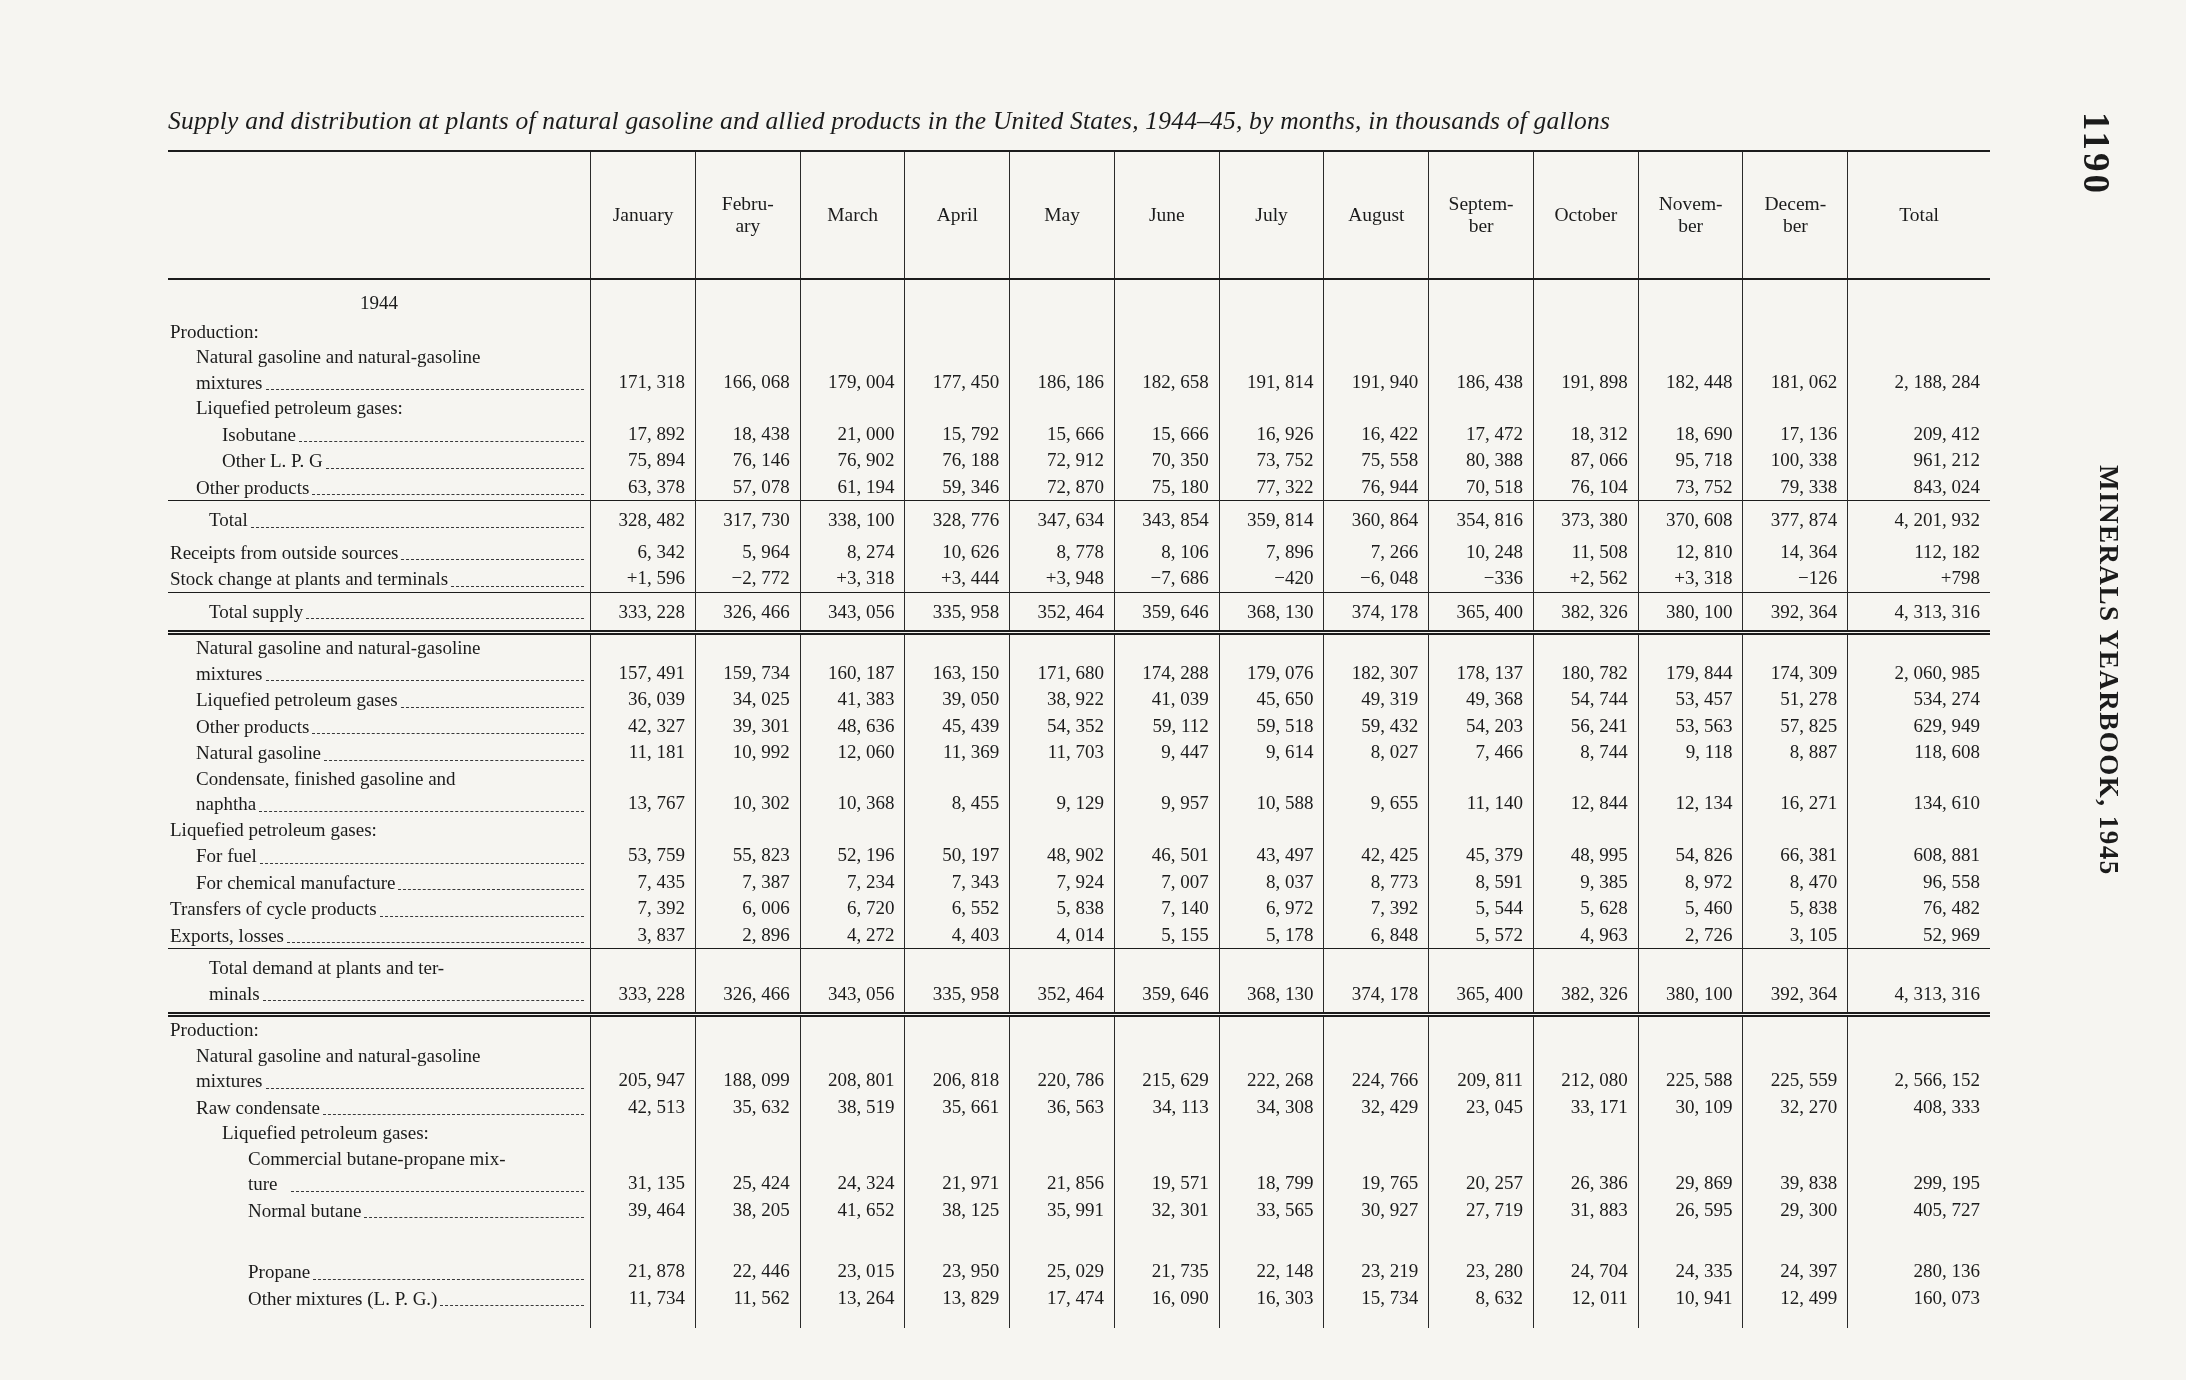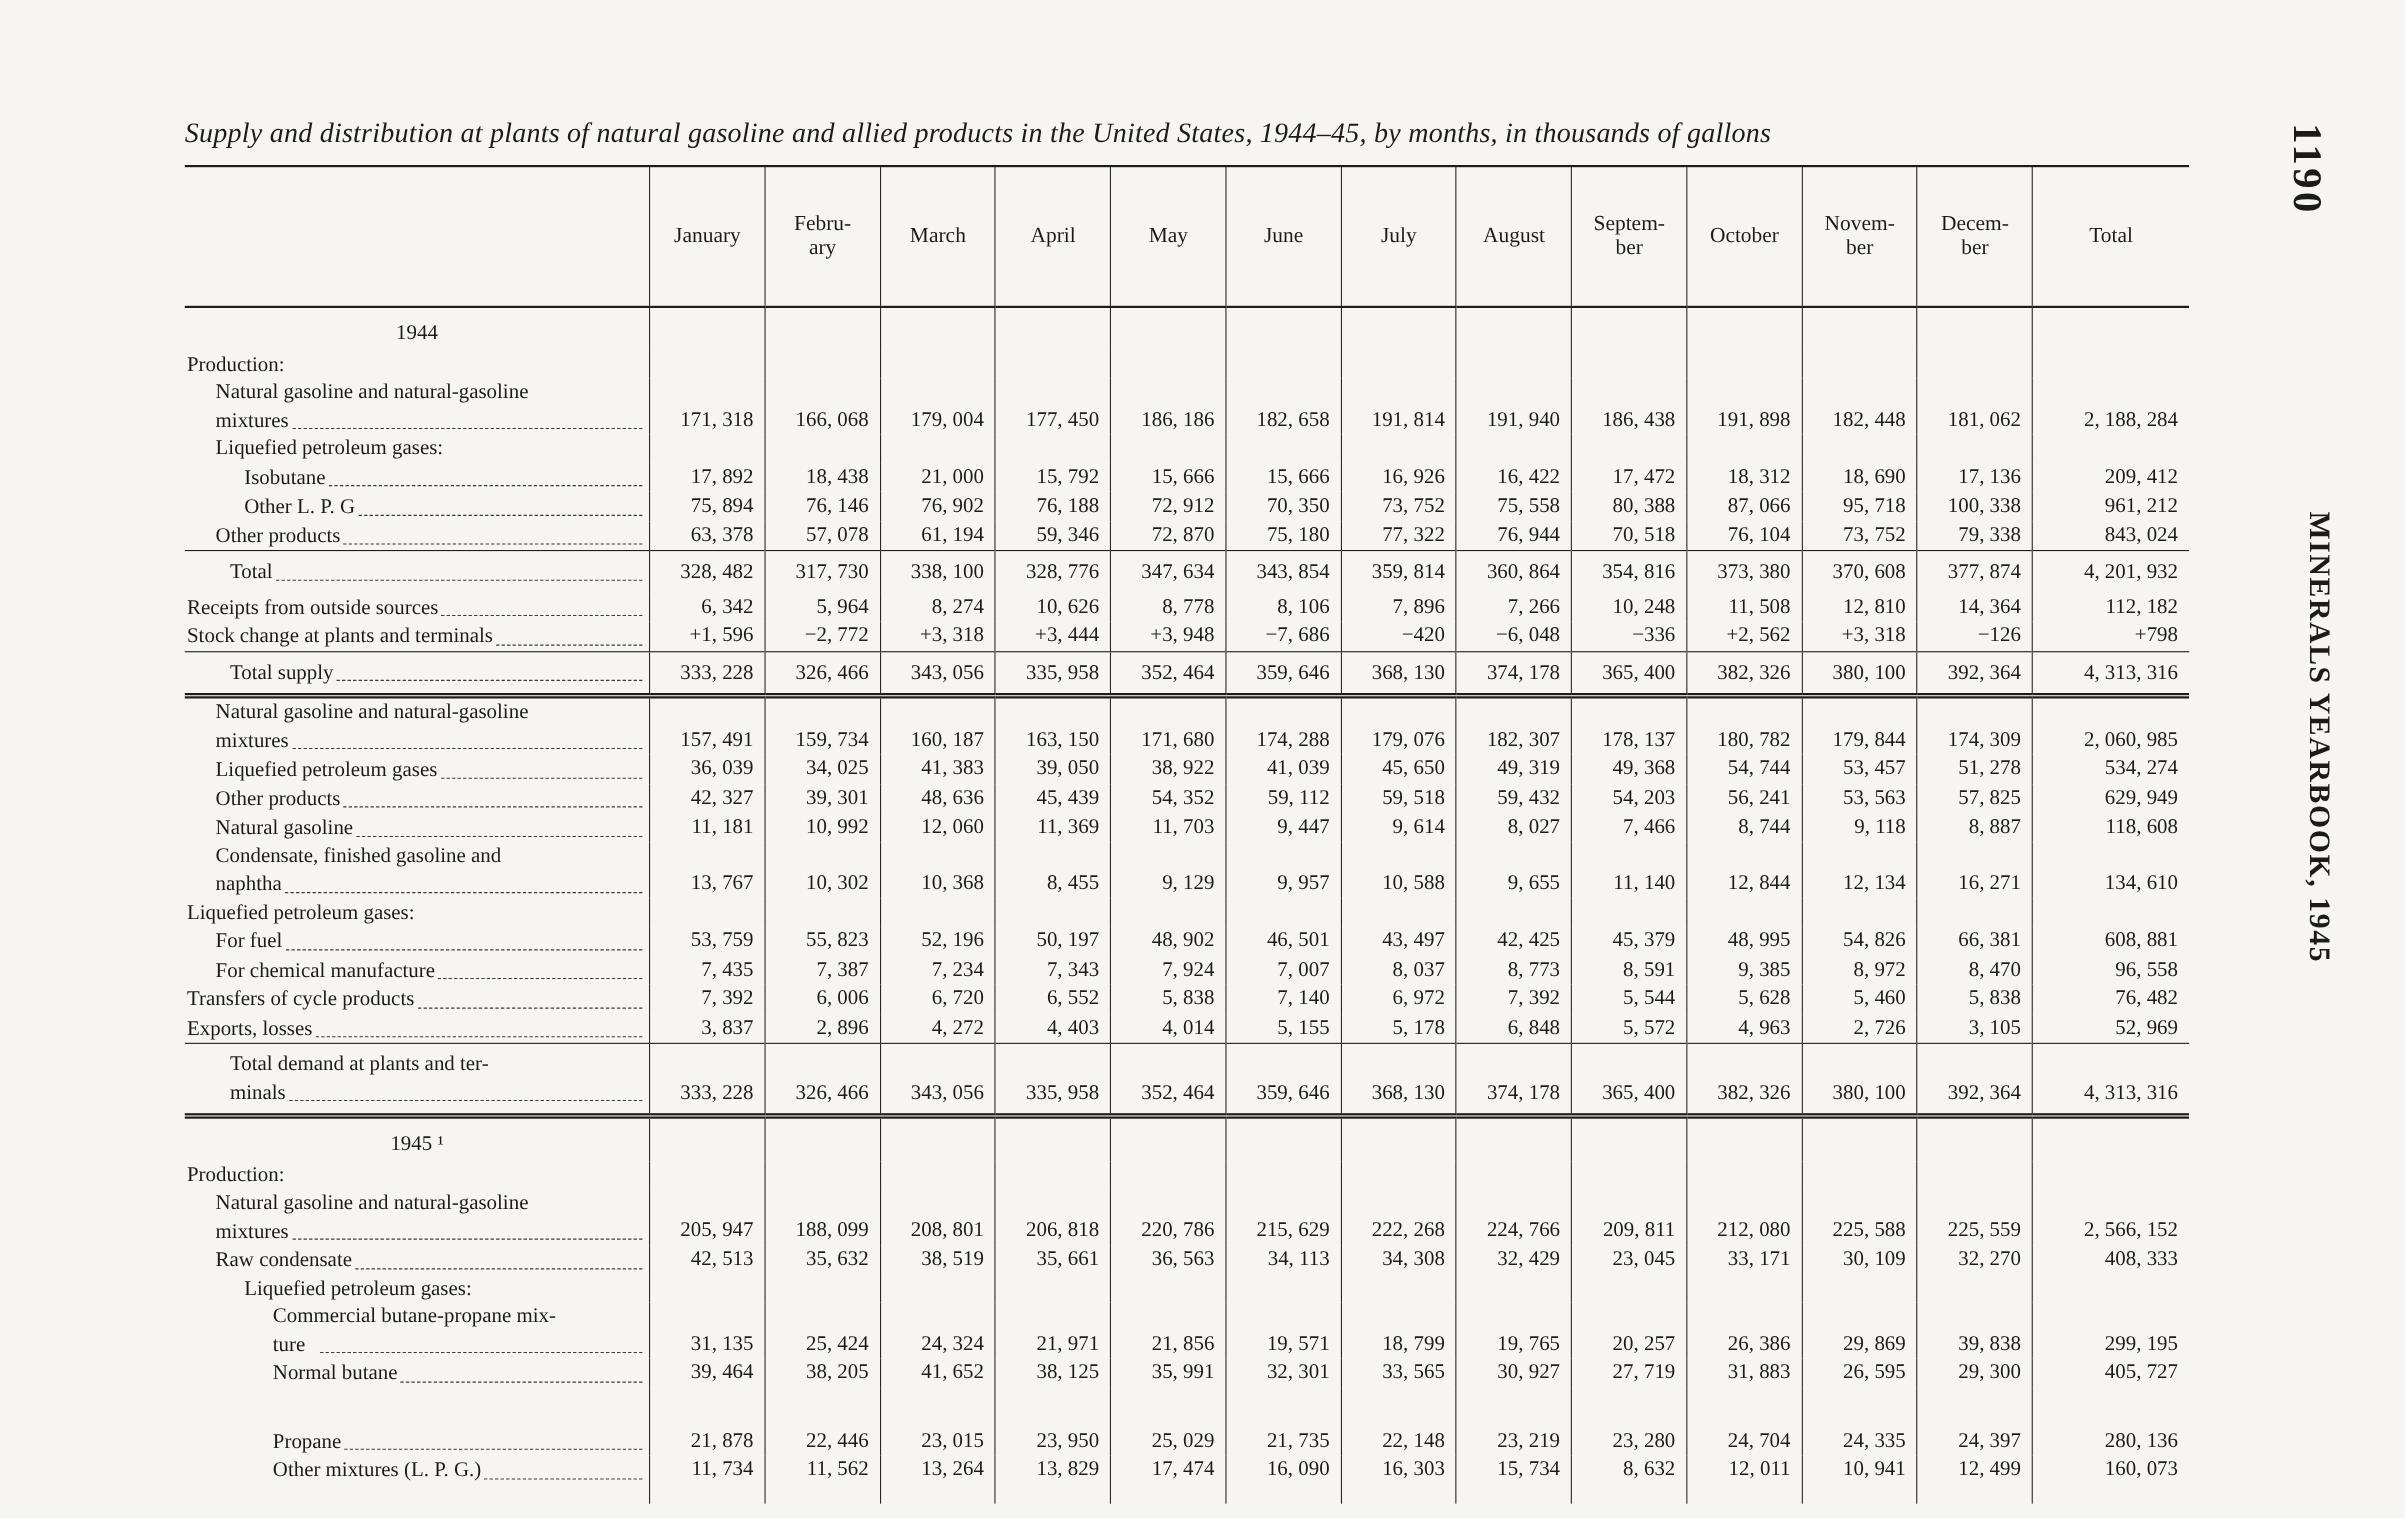--- a/index.html
+++ b/index.html
@@ -558,36 +558,20 @@
           <td class="num">359, 646</td>
           <td class="num">368, 130</td>
           <td class="num">374, 178</td>
           <td class="num">365, 400</td>
           <td class="num">382, 326</td>
           <td class="num">380, 100</td>
           <td class="num">392, 364</td>
           <td class="num total-col">4, 313, 316</td>
         </tr>
         <tr>
-          <td class="stub year">1945 ¹</td>
-          <td class="num"></td>
-          <td class="num"></td>
-          <td class="num"></td>
-          <td class="num"></td>
-          <td class="num"></td>
-          <td class="num"></td>
-          <td class="num"></td>
-          <td class="num"></td>
-          <td class="num"></td>
-          <td class="num"></td>
-          <td class="num"></td>
-          <td class="num"></td>
-          <td class="num total-col"></td>
-        </tr>
-        <tr>
           <td class="stub">
             <div class="lbl-line" style="padding-left: 2px;">
               <span class="lbl-text">Production:</span>
             </div>
           </td>
           <td class="num"></td>
           <td class="num"></td>
           <td class="num"></td>
           <td class="num"></td>
           <td class="num"></td>

